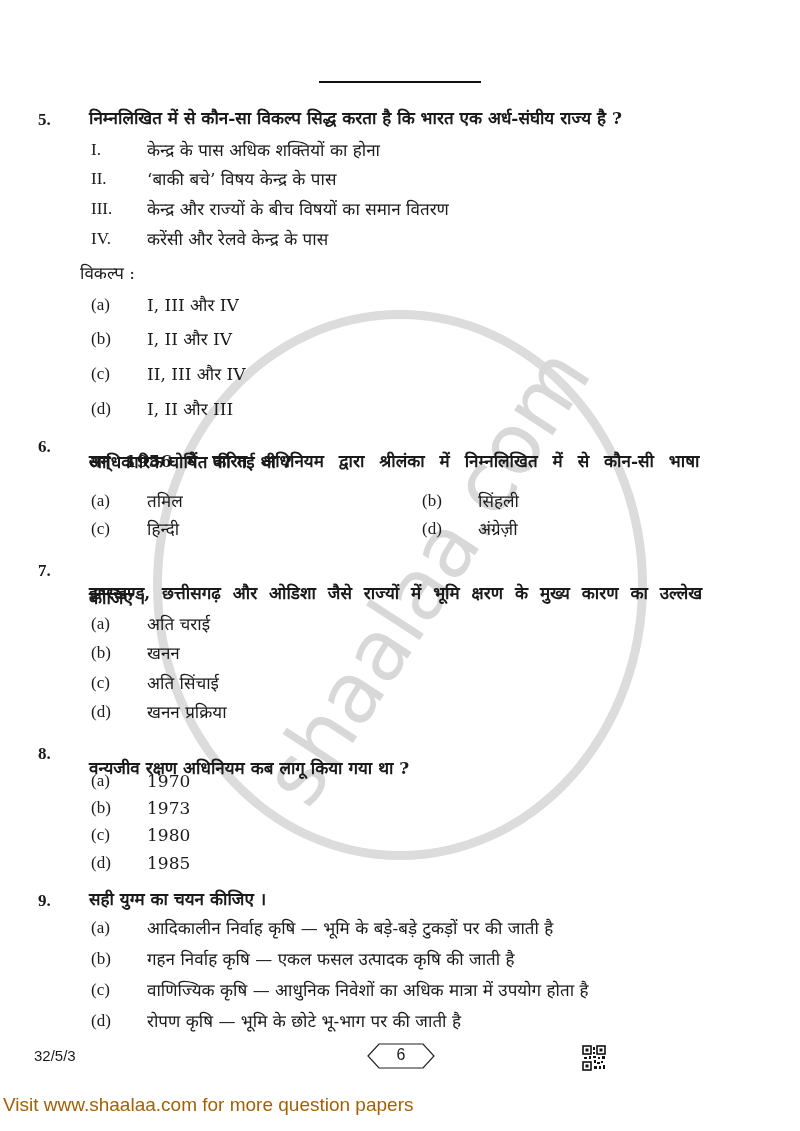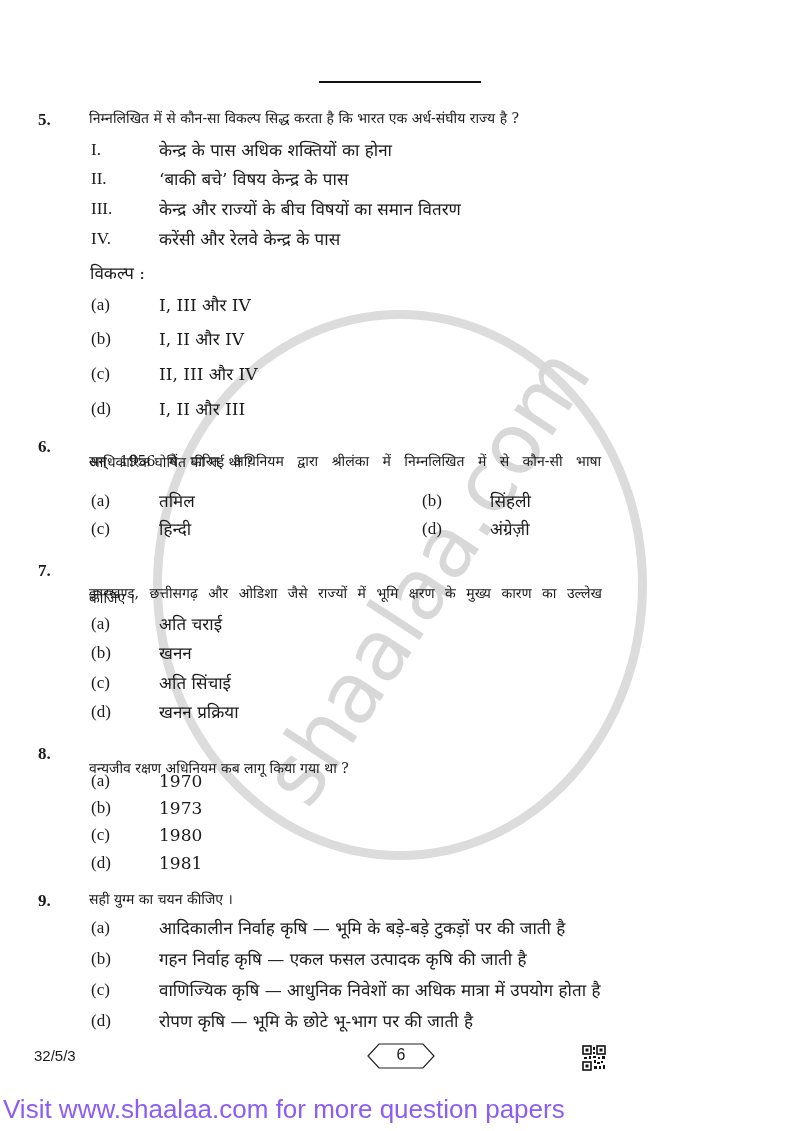--- a/index.html
+++ b/index.html
@@ -15,33 +15,33 @@
     position: absolute; left: 153px; top: 310px; width: 494px; height: 550px;
     border: 9px solid #dcdcdc; border-radius: 50%; box-sizing: border-box; z-index: 0;
   }
   .watermark-text {
     position: absolute; left: 175px; top: 545px; width: 480px; text-align: center;
     font-family: "DejaVu Sans", "Liberation Sans", sans-serif;
     font-size: 84px; color: #d8d8d8; letter-spacing: -1px;
     transform: rotate(-57deg); transform-origin: 50% 50%; z-index: 0; white-space: nowrap;
   }
   .qnum { position: absolute; left: 38px; font-weight: bold; font-size: 17px; font-family: "Liberation Serif", serif; }
-  .qtext { position: absolute; left: 89px; width: 630px; font-size: 14px; line-height: 28px; }
+  .qtext { position: absolute; left: 89px; width: 630px; font-size: 17px; line-height: 28px; font-weight: bold; }
   .qtext.justify { text-align: justify; text-align-last: left; }
   .opt { position: absolute; font-size: 17px; line-height: 22px; white-space: nowrap; }
   .opt .lbl { position: absolute; left: 0; font-family: "Liberation Serif", serif; }
-  .opt .val { position: absolute; left: 68px; }
+  .opt .val { position: absolute; left: 56px; }
   .roman .lbl { font-family: "Liberation Serif", serif; }
 
   .footer-code { position: absolute; left: 34px; top: 1047px; font-family: "Liberation Sans", sans-serif; font-size: 15px; }
   .page-num-box { position: absolute; left: 367px; top: 1043px; width: 68px; height: 26px; }
   .page-num-box svg { position: absolute; left: 0; top: 0; }
   .page-num { position: absolute; left: 0; top: 3px; width: 68px; text-align: center; font-family: "Liberation Sans", sans-serif; font-size: 16px; }
   .qr { position: absolute; left: 582px; top: 1045px; width: 24px; height: 26px; }
-  .visit { position: absolute; left: 3px; top: 1094px; font-family: "Liberation Sans", sans-serif; font-size: 26px; color: #8b5cf6; }
+  .visit { position: absolute; left: 3px; top: 1094px; font-family: "Liberation Sans", sans-serif; font-size: 19px; color: #a16207; }
 </style>
 </head>
 <body>
 
 <div class="page">
 
   <div class="top-rule"></div>
 
   <div class="watermark-circle"></div>
   <div class="watermark-text">shaalaa.com</div>
@@ -60,21 +60,21 @@
     </div>
     <div class="opt roman" style="left:91px; top:198px">
       <span class="lbl">III.</span>
       <span class="val">केन्द्र और राज्यों के बीच विषयों का समान वितरण</span>
     </div>
     <div class="opt roman" style="left:91px; top:228px">
       <span class="lbl">IV.</span>
       <span class="val">करेंसी और रेलवे केन्द्र के पास</span>
     </div>
 
-    <div class="opt" style="left:90px; top:262px">विकल्प :</div>
+    <div class="opt" style="left:80px; top:262px">विकल्प :</div>
 
     <div class="opt" style="left:91px; top:294px">
       <span class="lbl">(a)</span>
       <span class="val">I, III और IV</span>
     </div>
     <div class="opt" style="left:91px; top:328px">
       <span class="lbl">(b)</span>
       <span class="val">I, II और IV</span>
     </div>
     <div class="opt" style="left:91px; top:363px">
@@ -144,21 +144,21 @@
     <div class="opt" style="left:91px; top:797px">
       <span class="lbl">(b)</span>
       <span class="val">1973</span>
     </div>
     <div class="opt" style="left:91px; top:824px">
       <span class="lbl">(c)</span>
       <span class="val">1980</span>
     </div>
     <div class="opt" style="left:91px; top:852px">
       <span class="lbl">(d)</span>
-      <span class="val">1981</span>
+      <span class="val">1985</span>
     </div>
   </div>
 
   <div>
     <div class="qnum" style="top:891px">9.</div>
     <div class="qtext" style="top:885px">सही युग्म का चयन कीजिए ।</div>
 
     <div class="opt" style="left:91px; top:917px">
       <span class="lbl">(a)</span>
       <span class="val">आदिकालीन निर्वाह कृषि — भूमि के बड़े-बड़े टुकड़ों पर की जाती है</span>

